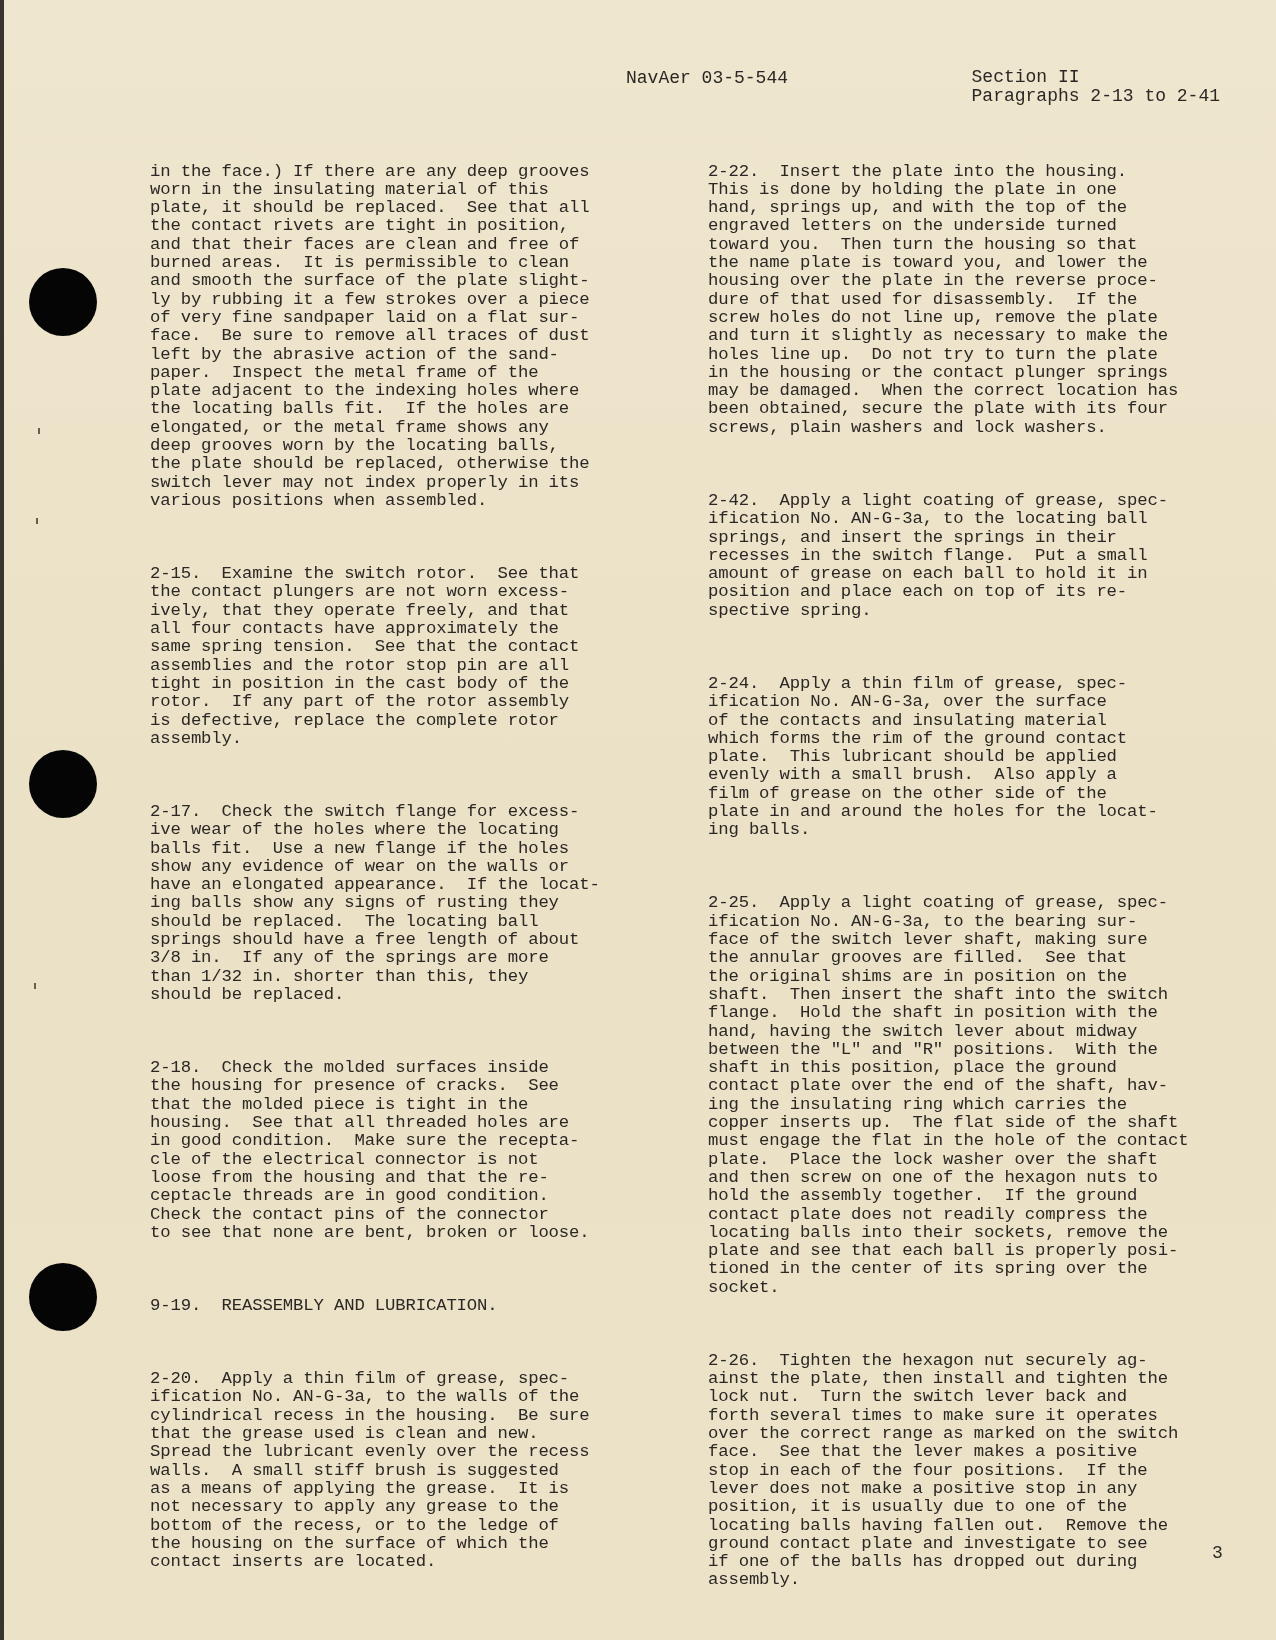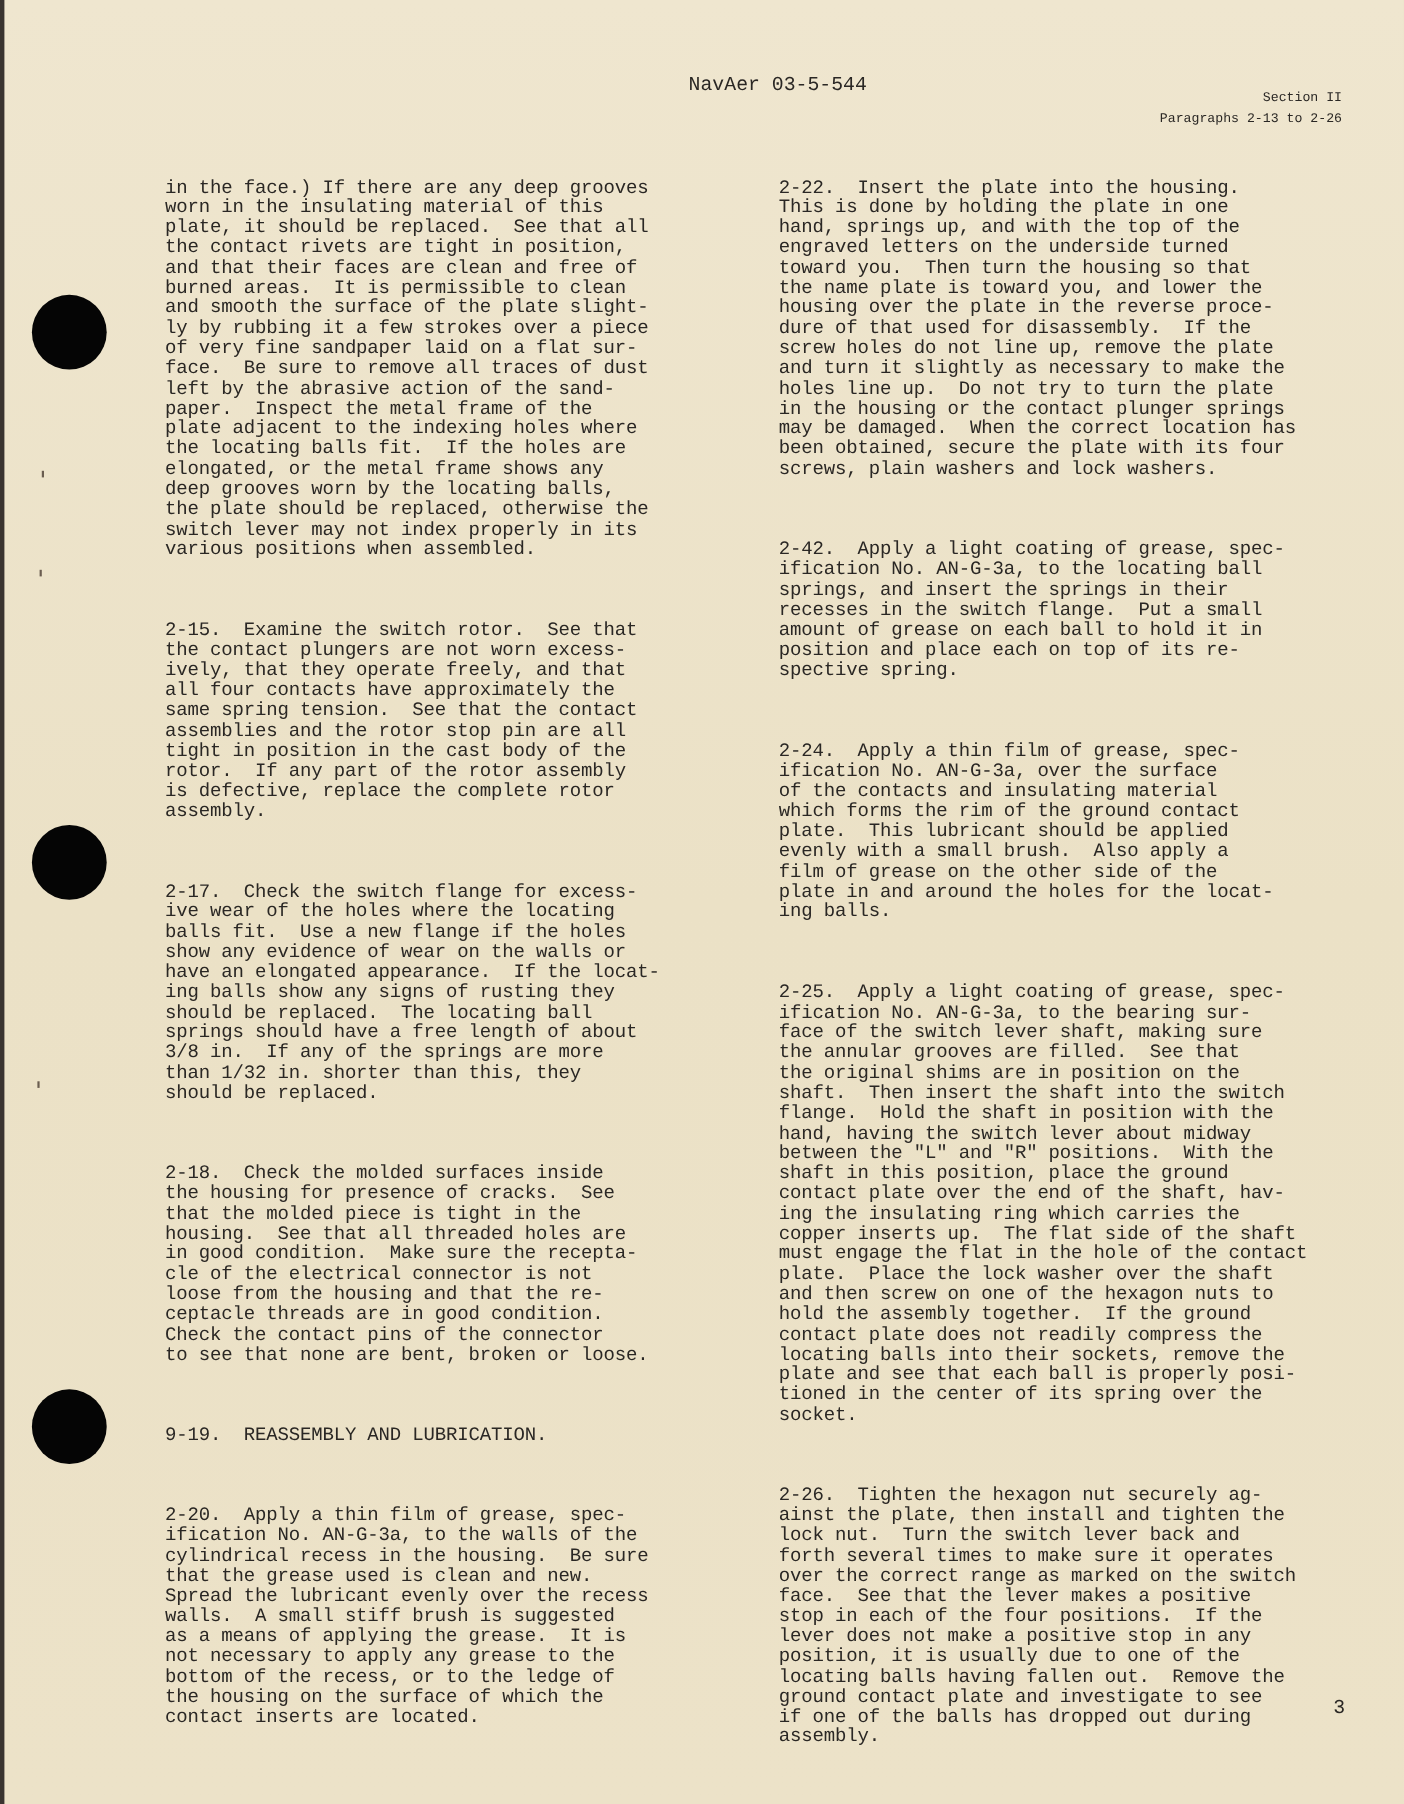--- a/index.html
+++ b/index.html
@@ -6,21 +6,21 @@
   body {
     width: 1276px; height: 1640px; position: relative; overflow: hidden;
     background: #ede3c9;
     background-image: linear-gradient(180deg, #efe6cf 0%, #ebe1c6 50%, #ece2c8 100%);
     font-family: "Liberation Mono", "DejaVu Sans Mono", monospace;
     color: #2a2724;
   }
   .edge-left { position:absolute; left:0; top:0; width:4px; height:1640px; background:#3a3430; }
   .hole { position:absolute; width:68px; height:68px; border-radius:50%; background:#050505; left:29px; }
   .header-left { position:absolute; left:626px; top:68px; font-size:18px; }
-  .header-right { position:absolute; right:56px; top:80px; font-size:12px; text-align:right; line-height:19px; }
+  .header-right { position:absolute; right:56px; top:68px; font-size:18px; line-height:19px; }
   .col { position:absolute; top:126px; font-size:17.3px; line-height:18.3px; white-space:pre; letter-spacing:-0.15px; }
   .col-left { left:150px; }
   .col-right { left:708px; }
   .para { margin:0 0 18.3px 0;font-family:Liberation Mono, monospace; }
   .page-num { position:absolute; left:1212px; top:1543px; font-size:18px; }
   .smudge { position:absolute; width:2px; height:6px; background:#6a5d50; }
 </style>
 </head>
 <body>
 
@@ -28,21 +28,21 @@
 <div class="hole" style="top:268px"></div>
 <div class="hole" style="top:750px"></div>
 <div class="hole" style="top:1263px"></div>
 <div class="smudge" style="left:38px;top:428px"></div>
 <div class="smudge" style="left:36px;top:518px"></div>
 <div class="smudge" style="left:34px;top:983px"></div>
 
 <div class="header-left">NavAer 03-5-544</div>
 <div class="header-right">
   <div>Section II</div>
-  <div>Paragraphs 2-13 to 2-26</div>
+  <div>Paragraphs 2-13 to 2-41</div>
 </div>
 
 <div class="col col-left">
   <p class="para">in the face.) If there are any deep grooves
 worn in the insulating material of this
 plate, it should be replaced.  See that all
 the contact rivets are tight in position,
 and that their faces are clean and free of
 burned areas.  It is permissible to clean
 and smooth the surface of the plate slight-

